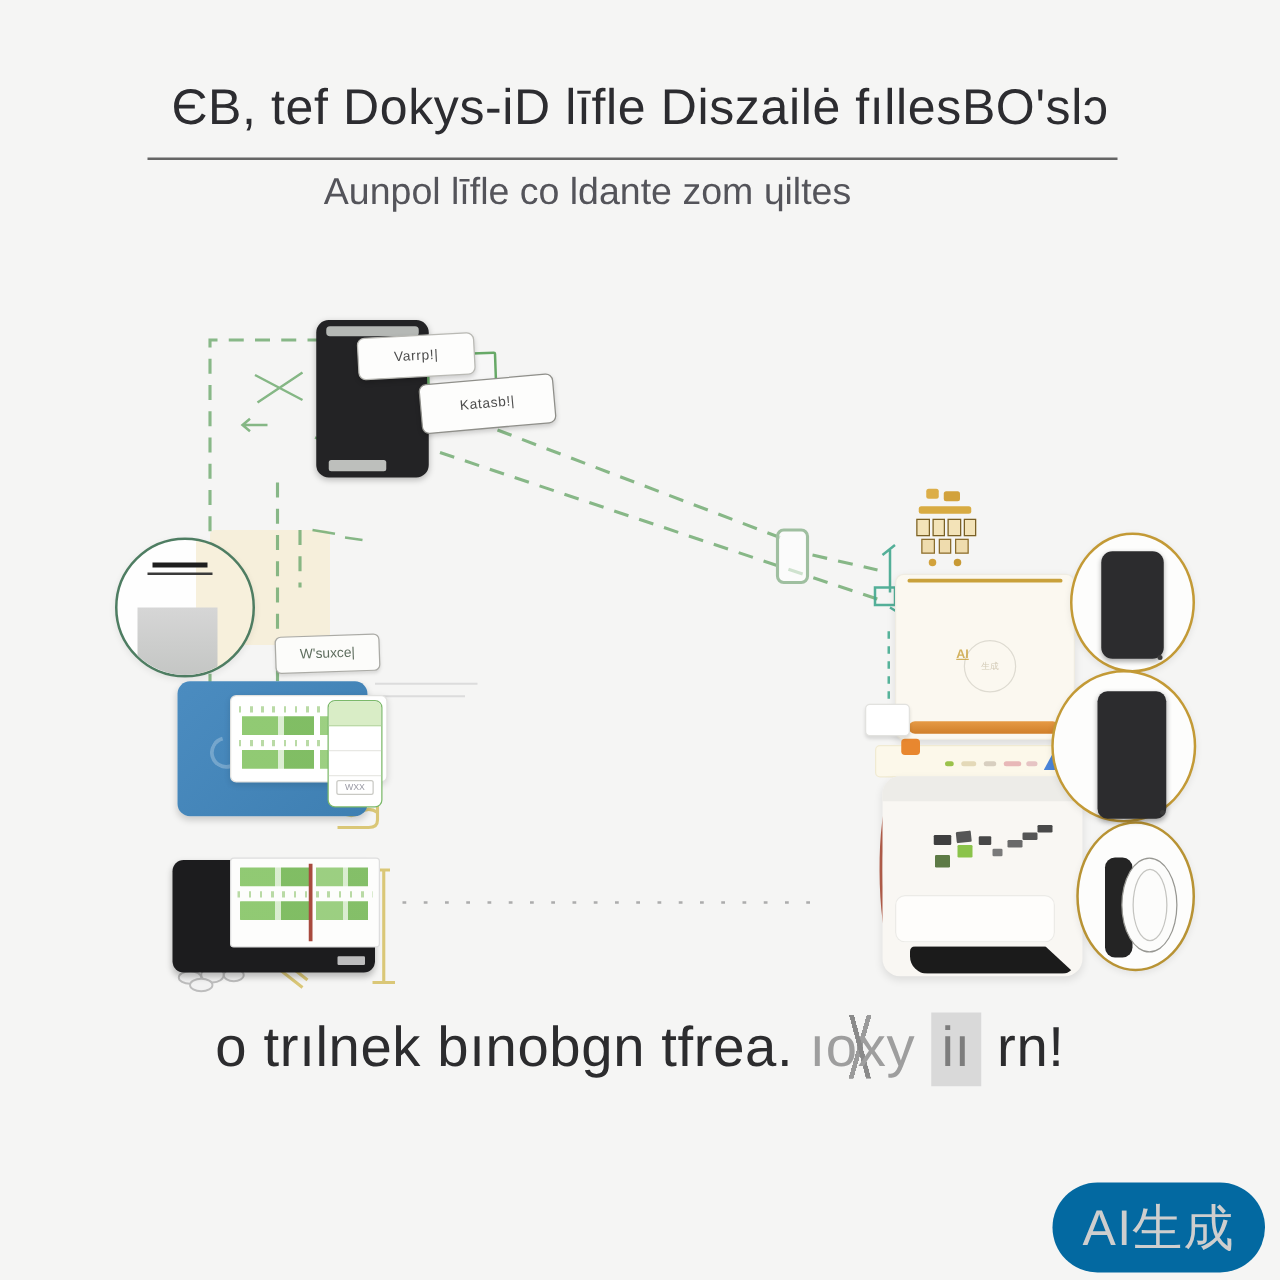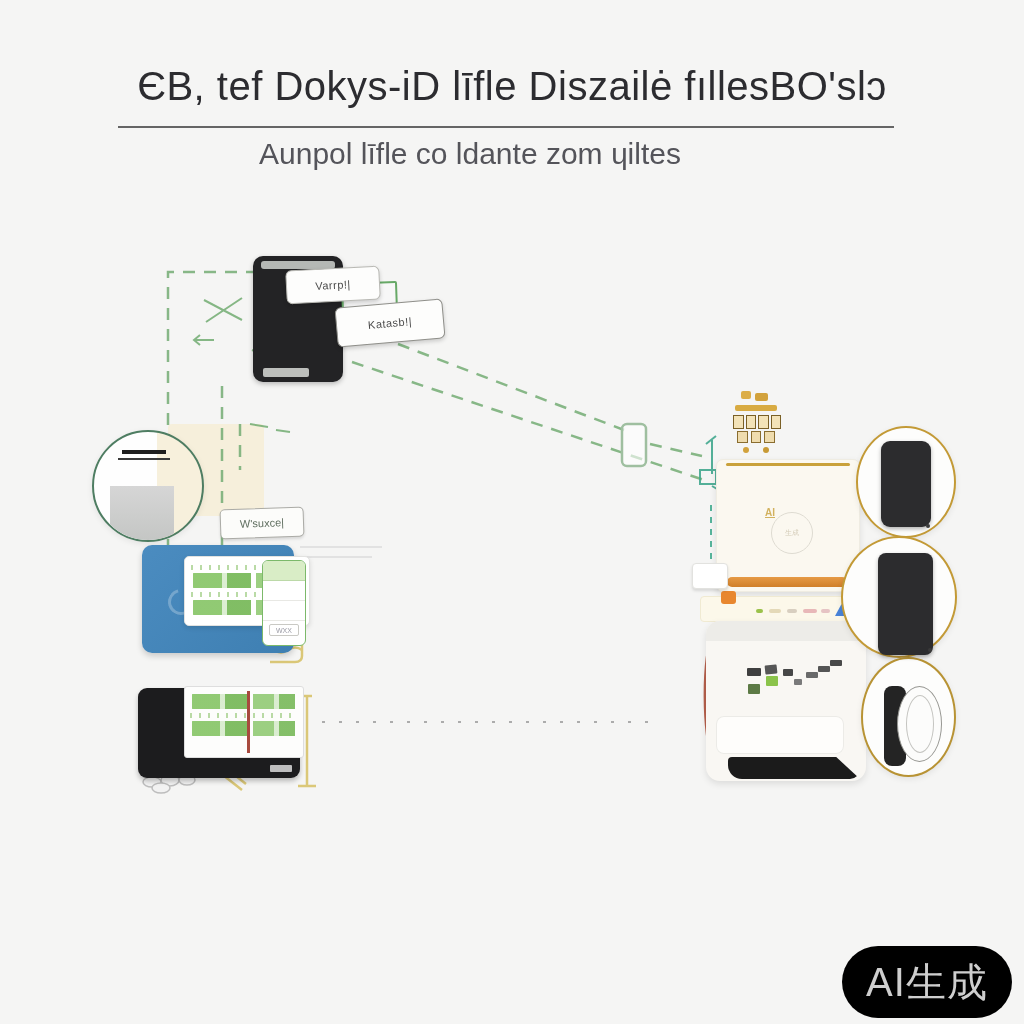--- a/index.html
+++ b/index.html
@@ -78,21 +78,21 @@
 
   
   .printer-main{top:459px;left:716px;width:144px;height:133px;background:#fbf8f0;border:1px solid #efece2;
                 border-radius:7px;z-index:3;box-shadow:0 3px 7px rgba(0,0,0,.1);}
   .printer-main .goldline{position:absolute;top:3px;left:9px;right:9px;height:3px;background:#c9a13b;border-radius:2px;}
   .printer-main .orange{position:absolute;bottom:4px;left:10px;right:12px;height:10px;border-radius:5px;
                         background:linear-gradient(180deg,#e69a45,#d07f2a);}
   .ghost-logo{position:absolute;left:54px;top:52px;width:42px;height:42px;border:1px solid #d7d4ca;
               border-radius:50%;opacity:.8;font-size:7px;color:#c9bfa8;display:flex;align-items:center;
               justify-content:center;}
-  .ghost-ai{position:absolute;left:48px;top:47px;font-size:10px;color:#c9a13b;font-weight:700;opacity:.8;text-decoration:underline;}
+  .ghost-ai{position:absolute;left:48px;top:58px;font-size:10px;color:#c9a13b;font-weight:700;opacity:.8;text-decoration:underline;}
   .white-tag{top:563px;left:692px;width:36px;height:26px;background:#fff;border:1px solid #e2e2df;
              border-radius:4px;z-index:4;box-shadow:0 2px 3px rgba(0,0,0,.12);}
 
   
   .schematic{top:391px;left:733px;width:48px;height:62px;z-index:4;}
   .schematic .b1{position:absolute;left:8px;top:0;width:10px;height:8px;background:#dcae48;border-radius:2px;}
   .schematic .b2{position:absolute;left:22px;top:2px;width:13px;height:8px;background:#d2a23c;border-radius:2px;}
   .schematic .bar{position:absolute;left:2px;top:14px;width:42px;height:6px;background:#d8ab42;border-radius:2px;}
   .schematic .grid{position:absolute;left:0;top:24px;width:48px;height:14px;display:flex;gap:2px;}
   .schematic .grid i{flex:1;border:1.5px solid #7a6026;background:#f3e3b8;}
@@ -143,21 +143,21 @@
 
   
   .caption{top:812px;left:0;width:1024px;text-align:center;font-size:45px;color:#2c2c2e;
            font-weight:500;letter-spacing:.5px;z-index:9;}
   .caption .strike{color:#9e9e9e;background:
      linear-gradient(75deg,transparent 46%,#8a8a8a 46% 50%,transparent 50%),
      linear-gradient(106deg,transparent 46%,#9a9a9a 46% 50%,transparent 50%);}
   .caption .boxed{background:#d9d9d9;color:#7d7d7d;padding:2px 8px 6px;}
 
   
-  .watermark{top:946px;left:842px;width:170px;height:72px;background:#000000;border-radius:38px;
+  .watermark{top:946px;left:842px;width:170px;height:72px;background:#0369a1;border-radius:38px;
              display:flex;align-items:center;justify-content:center;font-size:40px;color:#cecece;
              z-index:10;font-weight:500;letter-spacing:1px;}
 </style>
 </head>
 <body>
 
 <div id="stage">
 
   <div class="abs title">ЄB, tef Dokys-iD līfle Diszailė fıllesBO'slɔ</div>
   <div class="abs divider"></div>
@@ -307,18 +307,24 @@
   <div class="abs dot" style="top:524px;left:926px;"></div>
   <div class="abs gcircle gc2"></div>
   <div class="abs cphone cp2"></div>
   <div class="abs dot" style="top:648px;left:928px;"></div>
   <div class="abs gcircle gc3"></div>
   <div class="abs lens-bar"></div>
   <div class="abs lens-ell">
     <div class="inner"></div>
   </div>
 
+  <div class="abs caption">
+    <span>o trılnek bınobgn tfrea.</span>
+    <span class="strike">ıoxy</span>
+    <span class="boxed">iı</span>
+    <span>rn!</span>
+  </div>
 
   <div class="abs watermark">
     <span>AI生成</span>
   </div>
 
 </div>
 
 </body></html>

